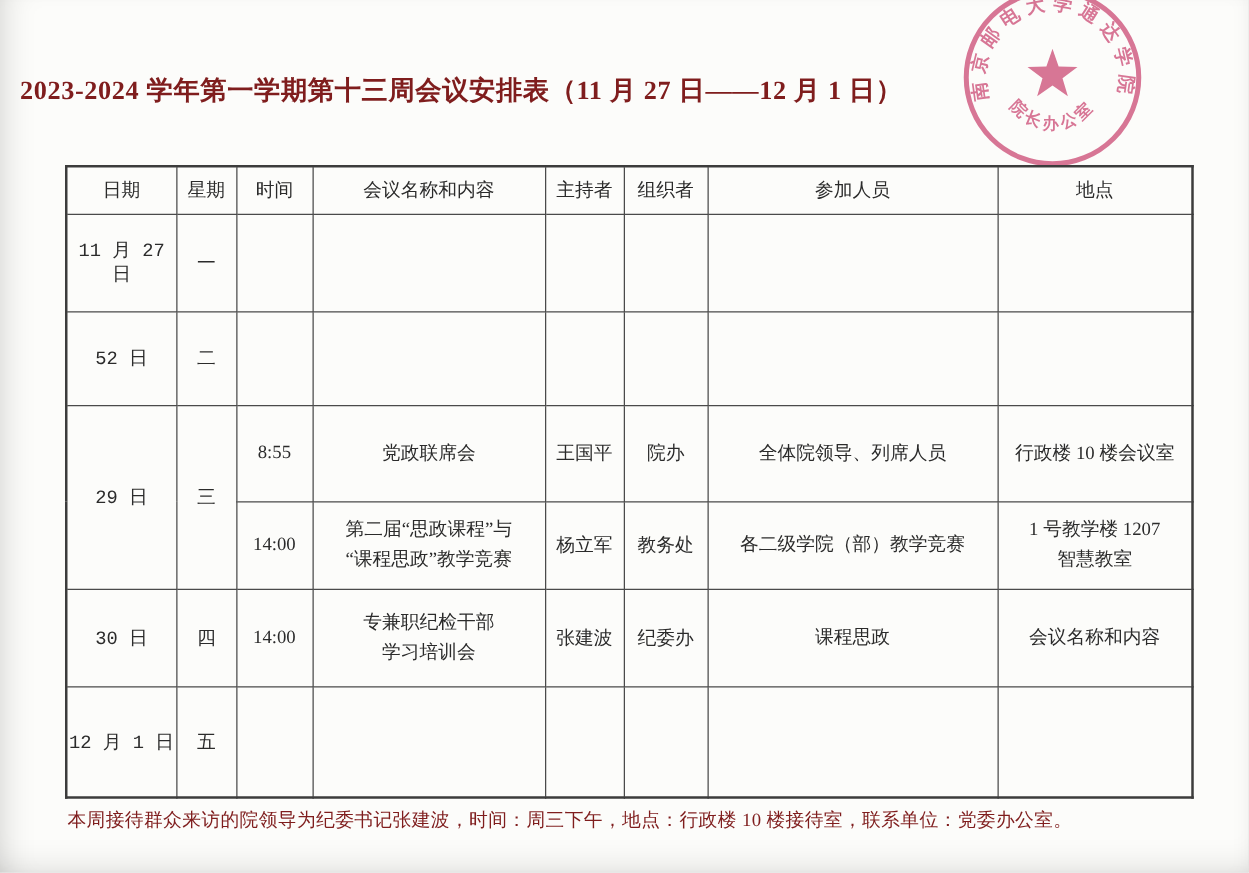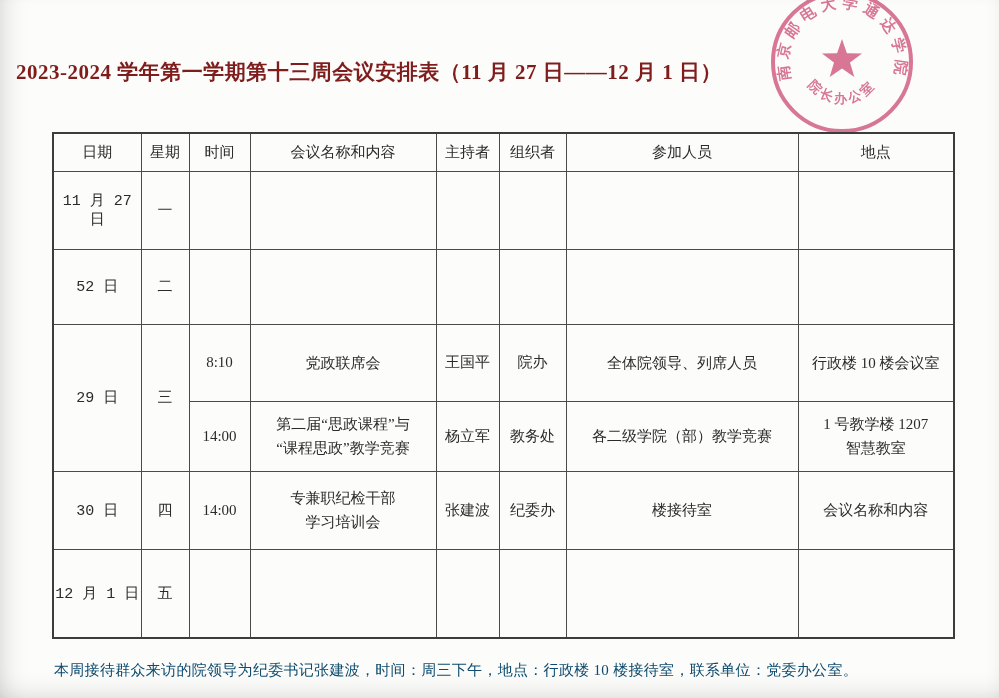--- a/index.html
+++ b/index.html
@@ -48,24 +48,24 @@
   tr.r-mon      { height: 78px; }
   tr.r-tue      { height: 75px; }
   tr.r-wed-a    { height: 77px; }
   tr.r-wed-b    { height: 70px; }
   tr.r-thu      { height: 78px; }
   tr.r-fri      { height: 89px; }
   td.c-date { text-align: right; padding-right: 5px; font-family: Liberation Mono, monospace; }
   td.c-name, td.c-loc, td.c-part { white-space: pre-line; line-height: 24px; }
   .footer-note {
     position: absolute;
-    left: 54px; top: 661px;
+    left: 54px; top: 647px;
     width: 920px;
     font-size: 15px;
-    color: #0c4a6e;
+    color: #7f1d1d;
     letter-spacing: 0.3px;
   }
   .stamp {
     position: absolute;
     left: 766px; top: -10px;
     width: 152px; height: 152px;
     mix-blend-mode: multiply;
     opacity: 0.85;
     pointer-events: none;
   }
@@ -139,21 +139,21 @@
       <td></td>
       <td class="c-name"></td>
       <td></td>
       <td></td>
       <td class="c-part"></td>
       <td class="c-loc"></td>
     </tr>
     <tr class="r-wed-a">
       <td class="c-date" rowspan="2">29 日</td>
       <td rowspan="2">三</td>
-      <td>8:10</td>
+      <td>8:55</td>
       <td class="c-name">党政联席会</td>
       <td>王国平</td>
       <td>院办</td>
       <td class="c-part">全体院领导、列席人员</td>
       <td class="c-loc">行政楼 10 楼会议室</td>
     </tr>
     <tr class="r-wed-b">
       <td>14:00</td>
       <td class="c-name">第二届“思政课程”与
 “课程思政”教学竞赛</td>
@@ -164,21 +164,21 @@
 智慧教室</td>
     </tr>
     <tr class="r-thu">
       <td class="c-date">30 日</td>
       <td>四</td>
       <td>14:00</td>
       <td class="c-name">专兼职纪检干部
 学习培训会</td>
       <td>张建波</td>
       <td>纪委办</td>
-      <td class="c-part">楼接待室</td>
+      <td class="c-part">课程思政</td>
       <td class="c-loc">会议名称和内容</td>
     </tr>
     <tr class="r-fri">
       <td class="c-date">12 月 1 日</td>
       <td>五</td>
       <td></td>
       <td class="c-name"></td>
       <td></td>
       <td></td>
       <td class="c-part"></td>

